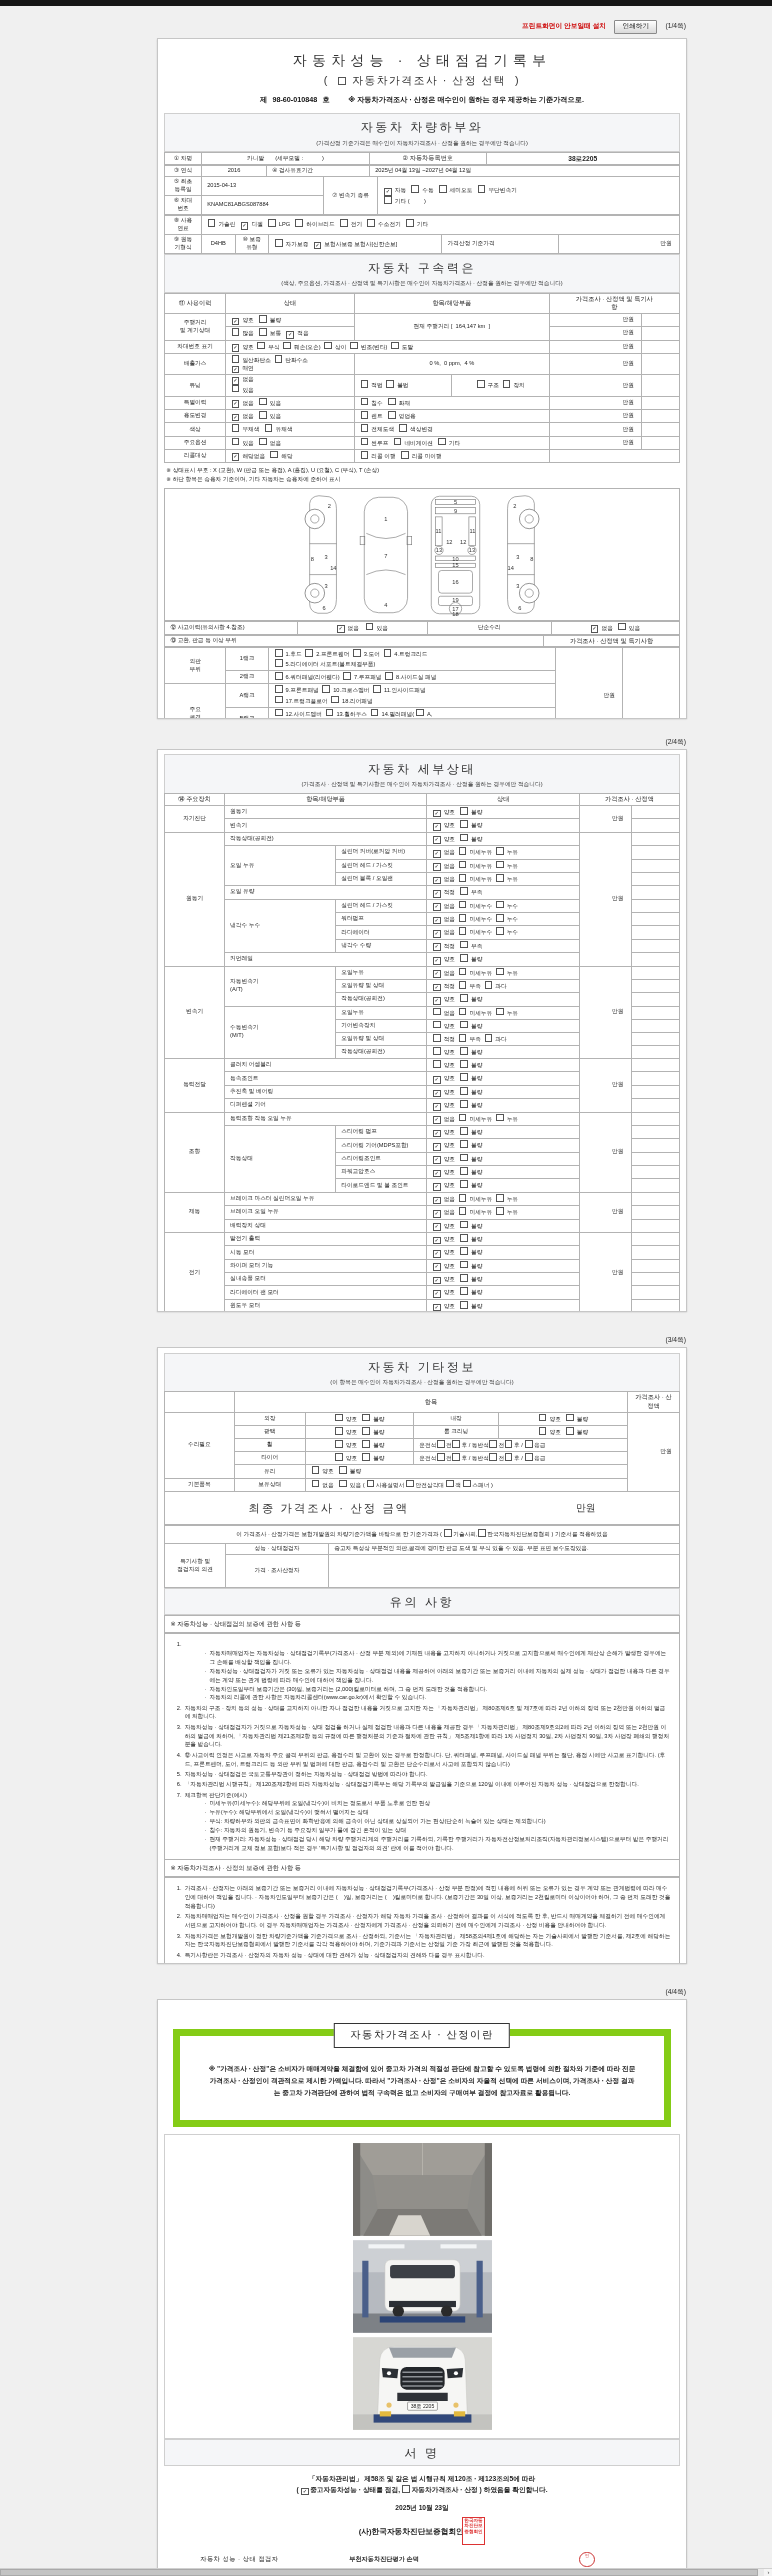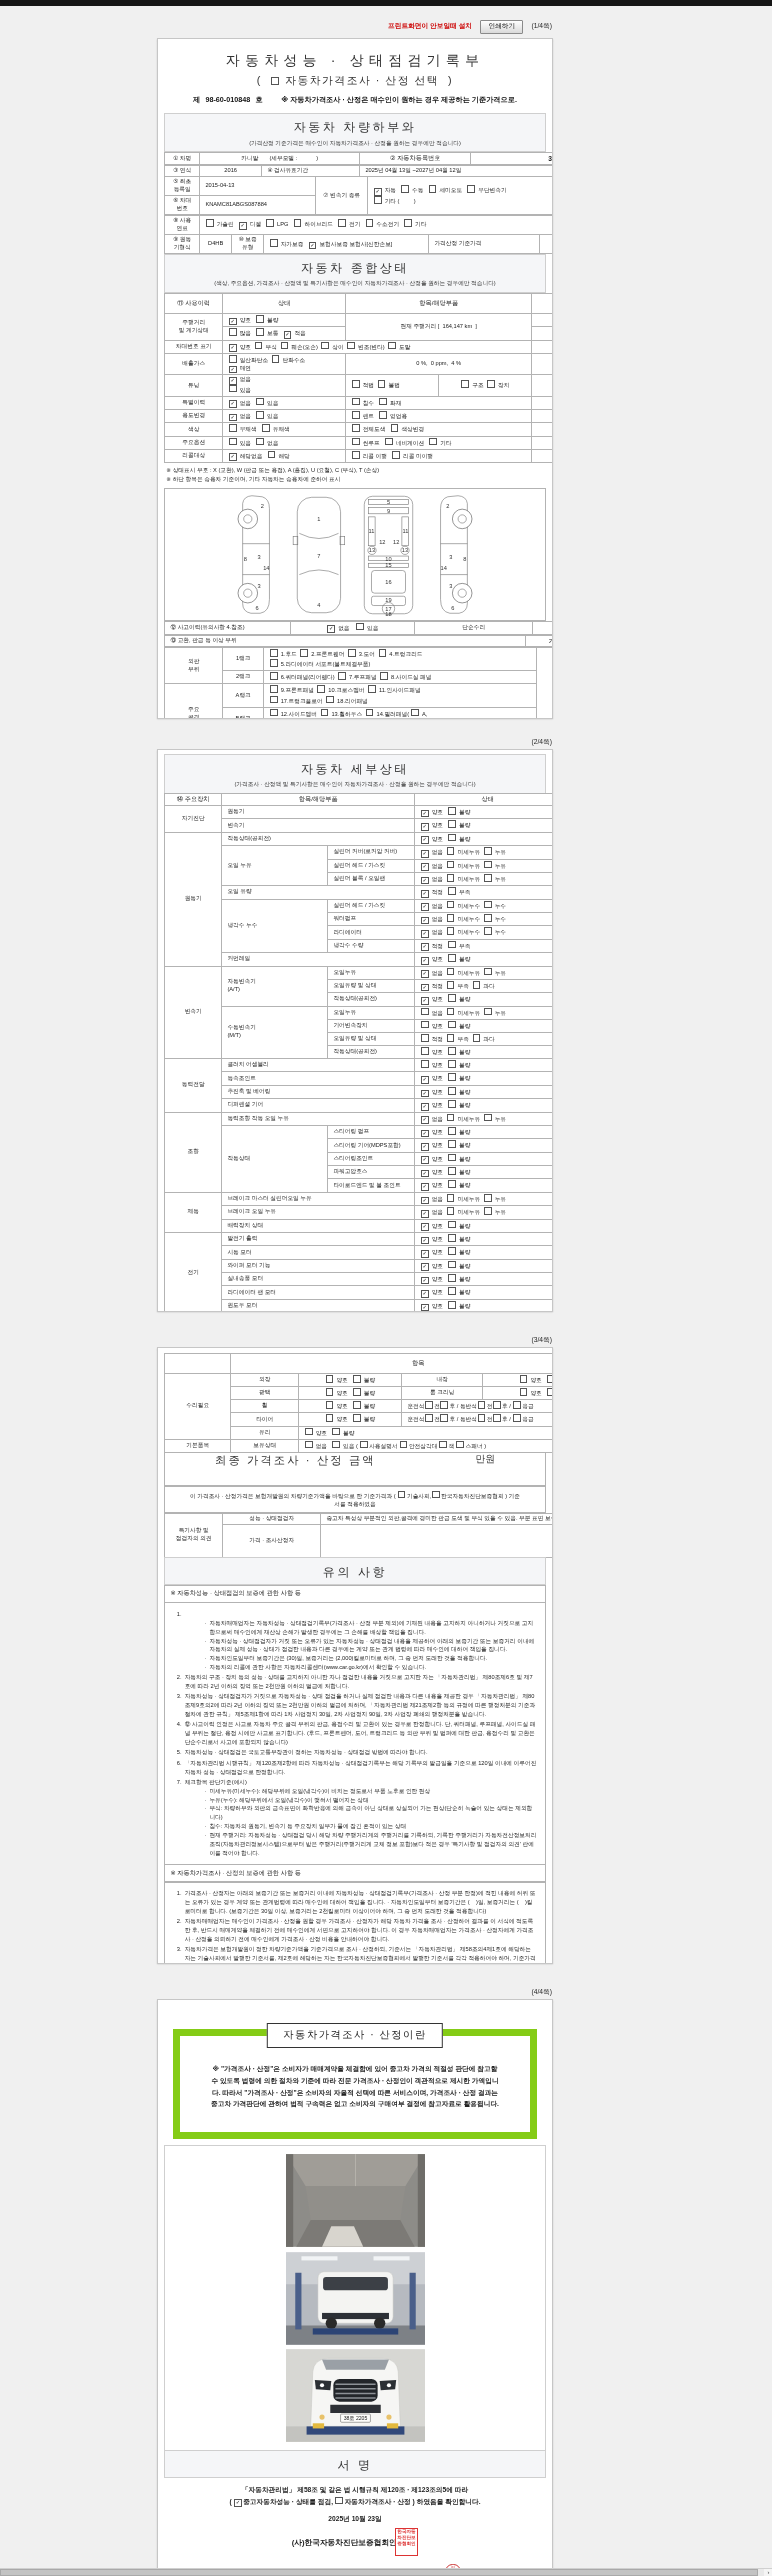--- a/index.html
+++ b/index.html
@@ -1,18 +1,18 @@
 <!DOCTYPE html>
 <html style="font-size:8.2px"><head>
 <meta charset="utf-8">
 <style>
   html,body{margin:0;padding:0}
   body{width:773px;height:2576px;background:#f0f0f0;font-family:"Liberation Sans","DejaVu Sans",sans-serif;color:#222;position:relative;overflow:hidden}
   .topbar{height:6.2px;background:#161616}
-  .doc{width:396px;margin-left:157px}
+  .doc{width:530px;margin-left:157px}
   .toolbar{display:flex;justify-content:flex-end;align-items:center;gap:8.2px;padding:13.4px 1px 4.1px}
   .install{color:#c00;font-weight:bold;font-size:6.7px;cursor:pointer}
   .printbtn{border:0.5px solid #8a8a8a;background:linear-gradient(#ffffff,#d9d9d9);padding:1.5px 7.2px;font-size:6.7px;border-radius:1px;cursor:pointer;font-family:inherit}
   .pagemark{font-size:6.7px;color:#222}
   .gapmark{height:28px;display:flex;align-items:flex-end;justify-content:flex-end;font-size:6.7px;padding:0 1px 2.1px}
   .gapmark.g2{height:33px}
   .card{background:#fff;border:0.5px solid #c6c6c6;box-shadow:0 0.5px 1.5px rgba(0,0,0,.18);padding:5.2px 6.2px;box-sizing:border-box;overflow:hidden}
   .t1{text-align:center;font-size:14px;letter-spacing:5.2px;margin:8.2px 0 4.1px;color:#333}
   .t2{text-align:center;font-size:10.8px;letter-spacing:1.5px;color:#333}
   .t3{display:flex;justify-content:center;gap:5.2px;font-size:7.2px;font-weight:bold;margin:7.2px 0 8.2px;color:#111}
@@ -23,21 +23,21 @@
   td{border:0.5px solid #b3b3b3;font-size:5.7px;padding:1px 2.6px;text-align:center;vertical-align:middle;color:#222;line-height:1.4;word-break:keep-all}
   td.l{text-align:left;padding-left:5.2px}
   td.r{text-align:right;padding-right:7.2px}
   td.b{font-weight:bold;font-size:6.7px}
   td.hd{font-size:6.2px}
   td.tall{height:30px}
   .cb{display:inline-block;width:5.7px;height:5.7px;border:0.5px solid #555;background:#fff;vertical-align:-0.5px;margin:0 1.5px 0 0.5px;font-size:5.2px;line-height:5.7px;text-align:center;color:#111;font-weight:bold}
   .notelines{font-size:5.7px;padding:3.1px 2.1px 4.1px;line-height:1.6;color:#222}
   .diagwrap{border:0.5px solid #b3b3b3;margin-top:-0.5px;padding:3.1px 0}
   .diag{display:block;margin:0 auto}
-  .finalprice{border:0.5px solid #b3b3b3;margin-top:-0.5px;display:flex;align-items:flex-start;justify-content:space-around;height:32px}
+  .finalprice{border:0.5px solid #b3b3b3;margin-top:-0.5px;display:flex;align-items:center;justify-content:space-around;height:32px}
   .finalprice .fl{font-size:11.3px;letter-spacing:2.1px;color:#333}
   .finalprice .fu{font-size:9.8px;color:#333}
   .basisrow{border:0.5px solid #b3b3b3;margin-top:-0.5px;text-align:center;font-size:5.7px;padding:3.6px 23px;line-height:1.5}
   .nrow{border:0.5px solid #b3b3b3;margin-top:-0.5px;font-size:6.2px;padding:3.6px 5.2px;text-align:left}
   .nbox{border:0.5px solid #b3b3b3;margin-top:-0.5px;padding:5.2px 8.2px 6.2px}
   .ni{display:flex;gap:3.1px;font-size:5.7px;line-height:1.55;margin-top:1.5px}
   .ni .nn{width:8.2px;text-align:right;flex:none}
   .ns{display:flex;gap:3.1px;font-size:5.7px;line-height:1.55;margin-left:31px}
   .ns .bullet{flex:none}
   .p4box{border:7px solid #84cc16;position:relative;margin:24px 9.3px 7.2px;padding:27px 28px 21.6px}
@@ -176,21 +176,21 @@
               <td>⑩ 보증<br>유형</td>
               <td class="l"><span class="cb"></span> 자가보증&nbsp;&nbsp; <span class="cb">✓</span> 보험사보증 보험사[신한손보]</td>
               <td class="l">가격산정 기준가격</td>
               <td class="r">만원</td>
             </tr>
           </tbody>
         </table>
       </div>
 
     <div class="band">
-      <h2>자동차 종합상태</h2>
+      <h2>자동차 구속력은</h2>
       <div class="sub">(색상, 주요옵션, 가격조사 · 산정액 및 특기사항은 매수인이 자동차가격조사 · 산정을 원하는 경우에만 적습니다)</div>
     </div>
     <div>
         <table>
           <colgroup>
             <col style="width: 58px;">
             <col style="width: 123px;">
             <col style="width: 93px;">
             <col style="width: 93px;">
             <col style="width: 88px;">
@@ -681,20 +681,24 @@
               <td></td>
             </tr>
           </tbody>
         </table>
       </div>
   </div>
 
   <div class="gapmark g2">(3/4쪽)</div>
 
   <div class="card" style="height:617px">
+    <div class="band">
+      <h2>자동차 기타정보</h2>
+      <div class="sub">(이 항목은 매수인이 자동차가격조사 · 산정을 원하는 경우에만 적습니다)</div>
+    </div>
     <div>
         <table>
           <colgroup>
             <col style="width: 66px;">
             <col style="width: 68px;">
             <col style="width: 103px;">
             <col style="width: 81px;">
             <col style="width: 123px;">
             <col style="width: 49px;">
           </colgroup>

